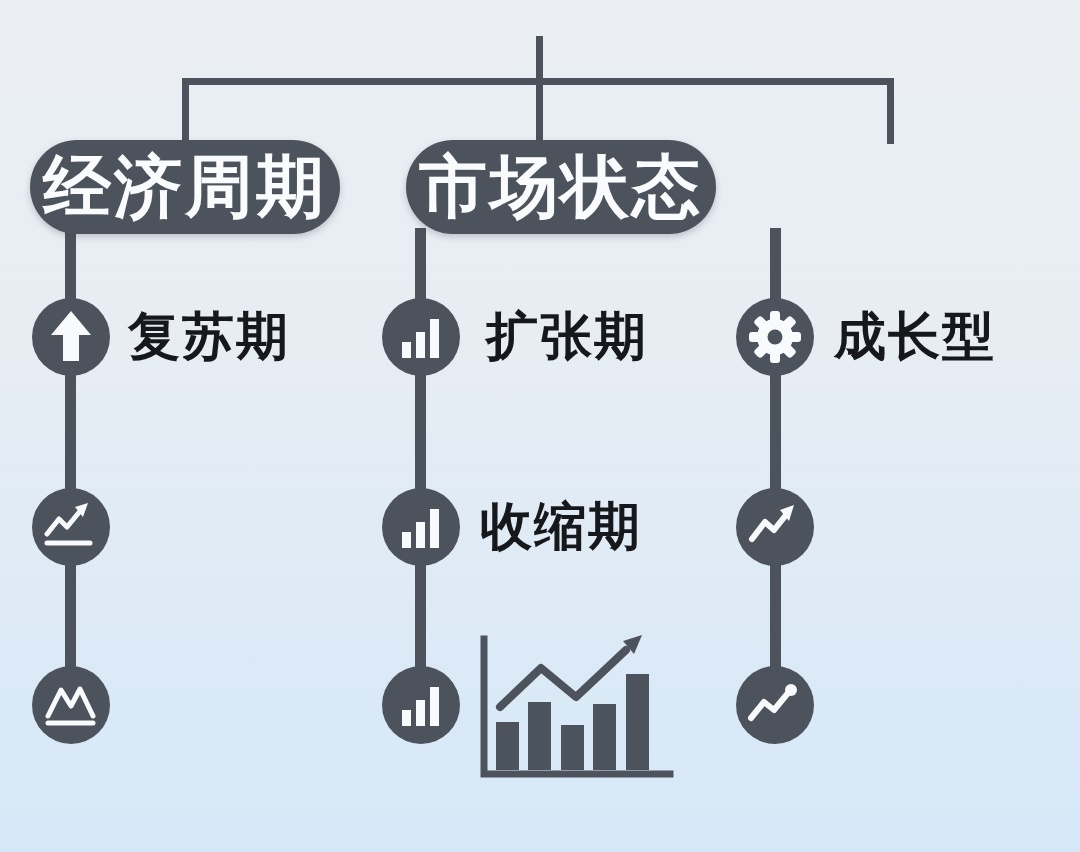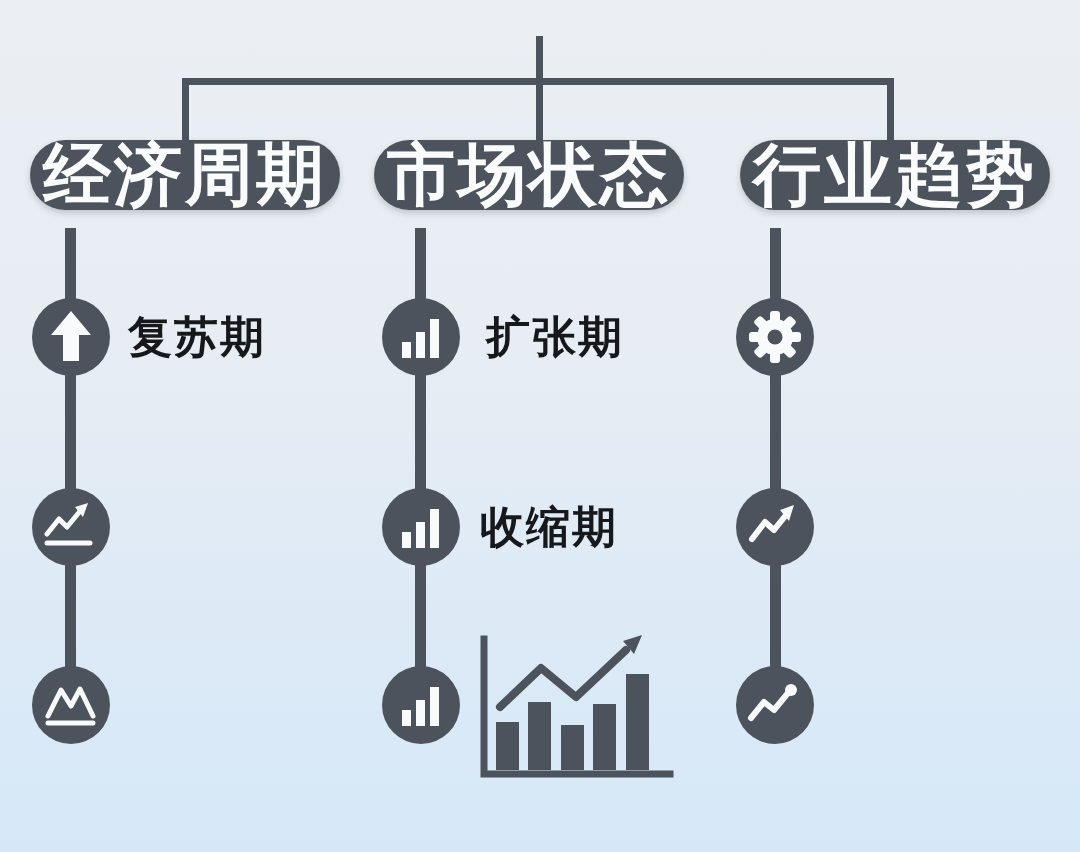--- a/index.html
+++ b/index.html
@@ -12,42 +12,42 @@
     width:1080px;height:852px;
     overflow:hidden;
     background:linear-gradient(180deg,#ebeff4 0%,#e7edf3 40%,#ddeaf6 72%,#d6e8f8 100%);
   }
   .line{
     position:absolute;
     background:#4d535c;
   }
   .pill{
     position:absolute;
-    height:70px;width:310px;
+    height:94px;width:310px;
     background:#4d535c;
     border-radius:48px;
     display:flex;align-items:center;justify-content:center;
     color:#fafbfc;
     font-size:68px;font-weight:bold;
     letter-spacing:3px;
     box-shadow:0 3px 6px rgba(60,70,85,.25);
   }
   .node-circle{
     position:absolute;
     width:78px;height:78px;
     border-radius:50%;
     background:#4d535c;
     display:flex;align-items:center;justify-content:center;
   }
   .node-label{
     position:absolute;
     height:78px;
     display:flex;align-items:center;
     color:#16181b;
-    font-size:44px;font-weight:bold;
+    font-size:52px;font-weight:bold;
     letter-spacing:2px;
     white-space:nowrap;
   }
   .chart-illustration{
     position:absolute;
     left:474px;top:633px;
   }
 </style>
 </head>
 <body>
@@ -60,25 +60,22 @@
   <div class="line" style="left:536px;top:82px;width:7px;height:62px;"></div>
   <div class="line" style="left:887px;top:78px;width:7px;height:66px;"></div>
 
   <div class="line" style="left:65px;top:228px;width:11px;height:477px;"></div>
   <div class="line" style="left:415px;top:228px;width:11px;height:477px;"></div>
   <div class="line" style="left:770px;top:228px;width:11px;height:477px;"></div>
 
   <div class="pill" style="left:30px;top:140px;">
     <span>经济周期</span>
   </div>
-  <div class="pill" style="left:374px;top:140px;">
+  <div class="pill" style="left:406px;top:140px;">
     <span>市场状态</span>
-  </div>
-  <div class="pill" style="left:740px;top:140px;">
-    <span>行业趋势</span>
   </div>
 
   <div class="node-circle" style="left:32px;top:298px;">
     <svg width="78" height="78" viewBox="0 0 78 78">
       <path d="M39 13 L59 37 L47 37 L47 63 L31 63 L31 37 L19 37 Z" fill="#f9fafb"></path>
     </svg>
   </div>
   <div class="node-label" style="left:128px;top:298px;">复苏期</div>
 
   <div class="node-circle" style="left:32px;top:488px;">
@@ -146,20 +143,21 @@
         <rect x="34" y="13" width="10" height="14" rx="3" transform="rotate(135 39 39)"></rect>
         <rect x="34" y="13" width="10" height="14" rx="3" transform="rotate(180 39 39)"></rect>
         <rect x="34" y="13" width="10" height="14" rx="3" transform="rotate(225 39 39)"></rect>
         <rect x="34" y="13" width="10" height="14" rx="3" transform="rotate(270 39 39)"></rect>
         <rect x="34" y="13" width="10" height="14" rx="3" transform="rotate(315 39 39)"></rect>
         <circle cx="39" cy="39" r="18"></circle>
       </g>
       <circle cx="39" cy="39" r="7.5" fill="#4d535c"></circle>
     </svg>
   </div>
+  <div class="node-label" style="left:834px;top:298px;">成长型</div>
 
   <div class="node-circle" style="left:736px;top:488px;">
     <svg width="78" height="78" viewBox="0 0 78 78">
       <polyline points="16,51 29,34 38,42 50,27" fill="none" stroke="#f9fafb" stroke-width="6" stroke-linecap="round" stroke-linejoin="round"></polyline>
       <polygon points="58,17 44,22 53,33" fill="#f9fafb"></polygon>
     </svg>
   </div>
 
   <div class="node-circle" style="left:736px;top:666px;">
     <svg width="78" height="78" viewBox="0 0 78 78">

